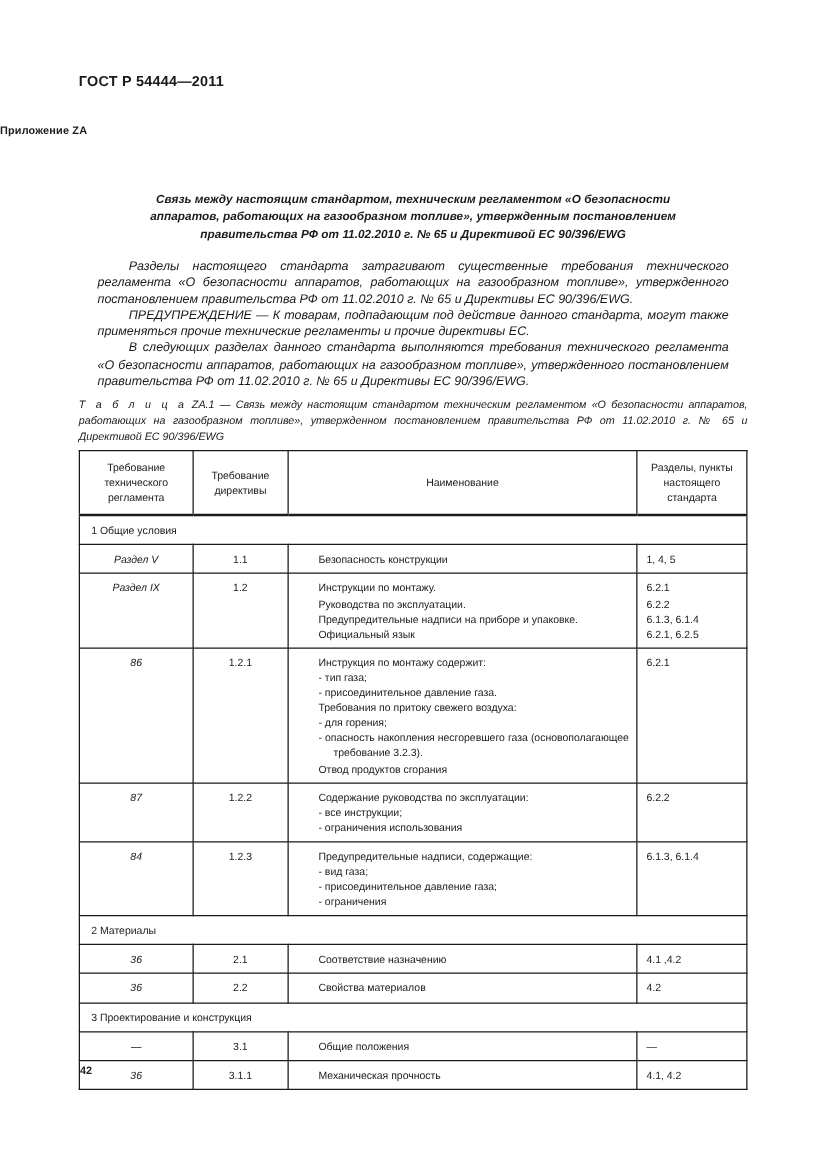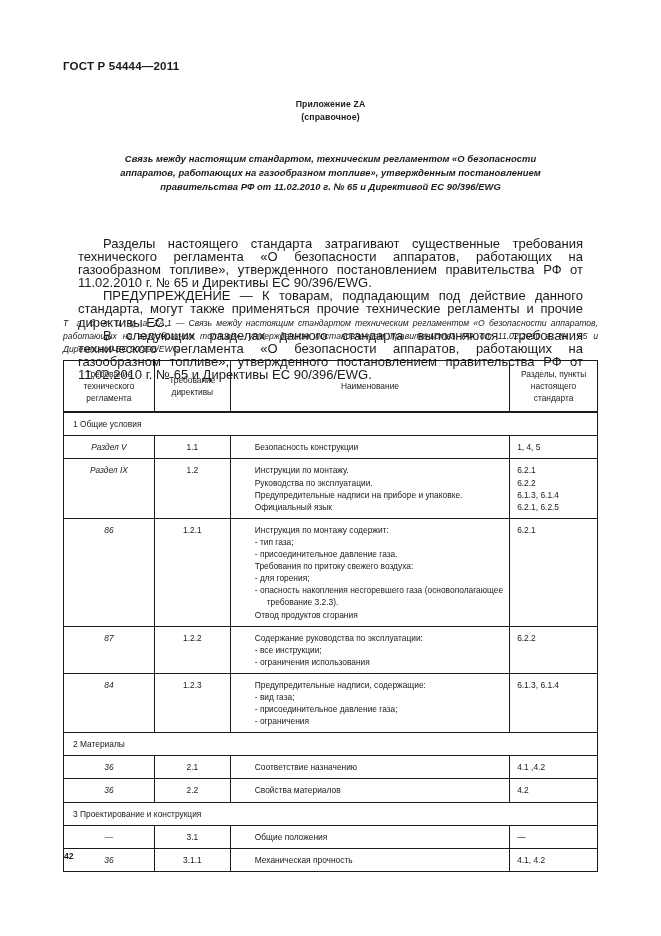--- a/index.html
+++ b/index.html
@@ -31,21 +31,21 @@
     font-weight: bold;
     letter-spacing: 0.2px;
   }
 
   
   .annex-block {
     position: absolute;
     left: 0;
     right: 0;
     top: 98px;
-    text-align: center;
+    text-align: left;
     font-size: 8.7px;
     font-weight: bold;
     line-height: 13px;
     letter-spacing: 0.15px;
   }
 
   
   .doc-title {
     position: absolute;
     left: 78px;
@@ -58,24 +58,24 @@
     line-height: 14.2px;
     letter-spacing: 0.05px;
   }
 
   
   .body-text {
     position: absolute;
     left: 78px;
     width: 505px;
     top: 207px;
-    font-size: 13px;
+    font-size: 10px;
+    font-style: italic;
     line-height: 13.1px;
     text-align: justify;
-    margin-top: 30px;
   }
   .body-text p {
     margin: 0;
     text-indent: 25px;
   }
 
   
   .table-caption {
     position: absolute;
     left: 63px;
@@ -158,21 +158,20 @@
 </style>
 </head>
 <body>
 
 <div class="page">
 
   <div class="running-head">ГОСТ Р 54444—2011</div>
 
   <div class="annex-block">
     <div>Приложение ZA</div>
-    <div>(справочное)</div>
   </div>
 
   <div class="doc-title">
     <span>Связь между настоящим стандартом, техническим регламентом «О безопасности</span><br>
     <span>аппаратов, работающих на газообразном топливе», утвержденным постановлением</span><br>
     <span>правительства РФ от 11.02.2010 г. № 65 и Директивой ЕС 90/396/EWG</span>
   </div>
 
   <div class="body-text">
     <p>Разделы настоящего стандарта затрагивают существенные требования технического регламента «О безопасности аппаратов, работающих на газообразном топливе», утвержденного постановлением правительства РФ от 11.02.2010 г. № 65 и Директивы ЕС 90/396/EWG.</p>

